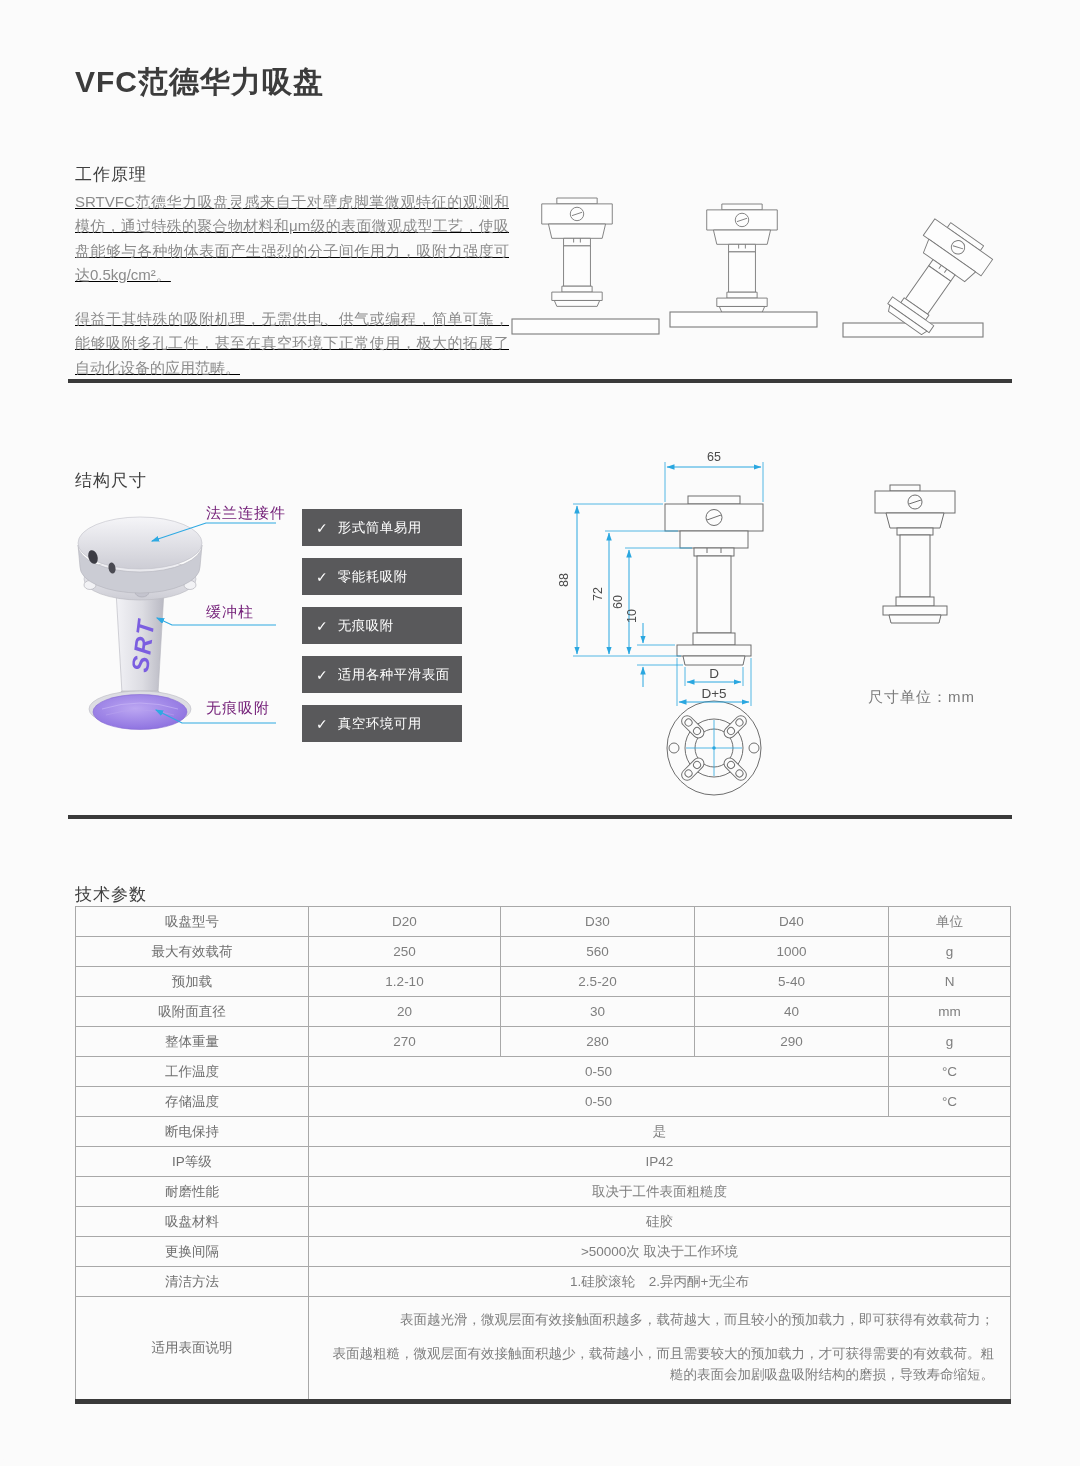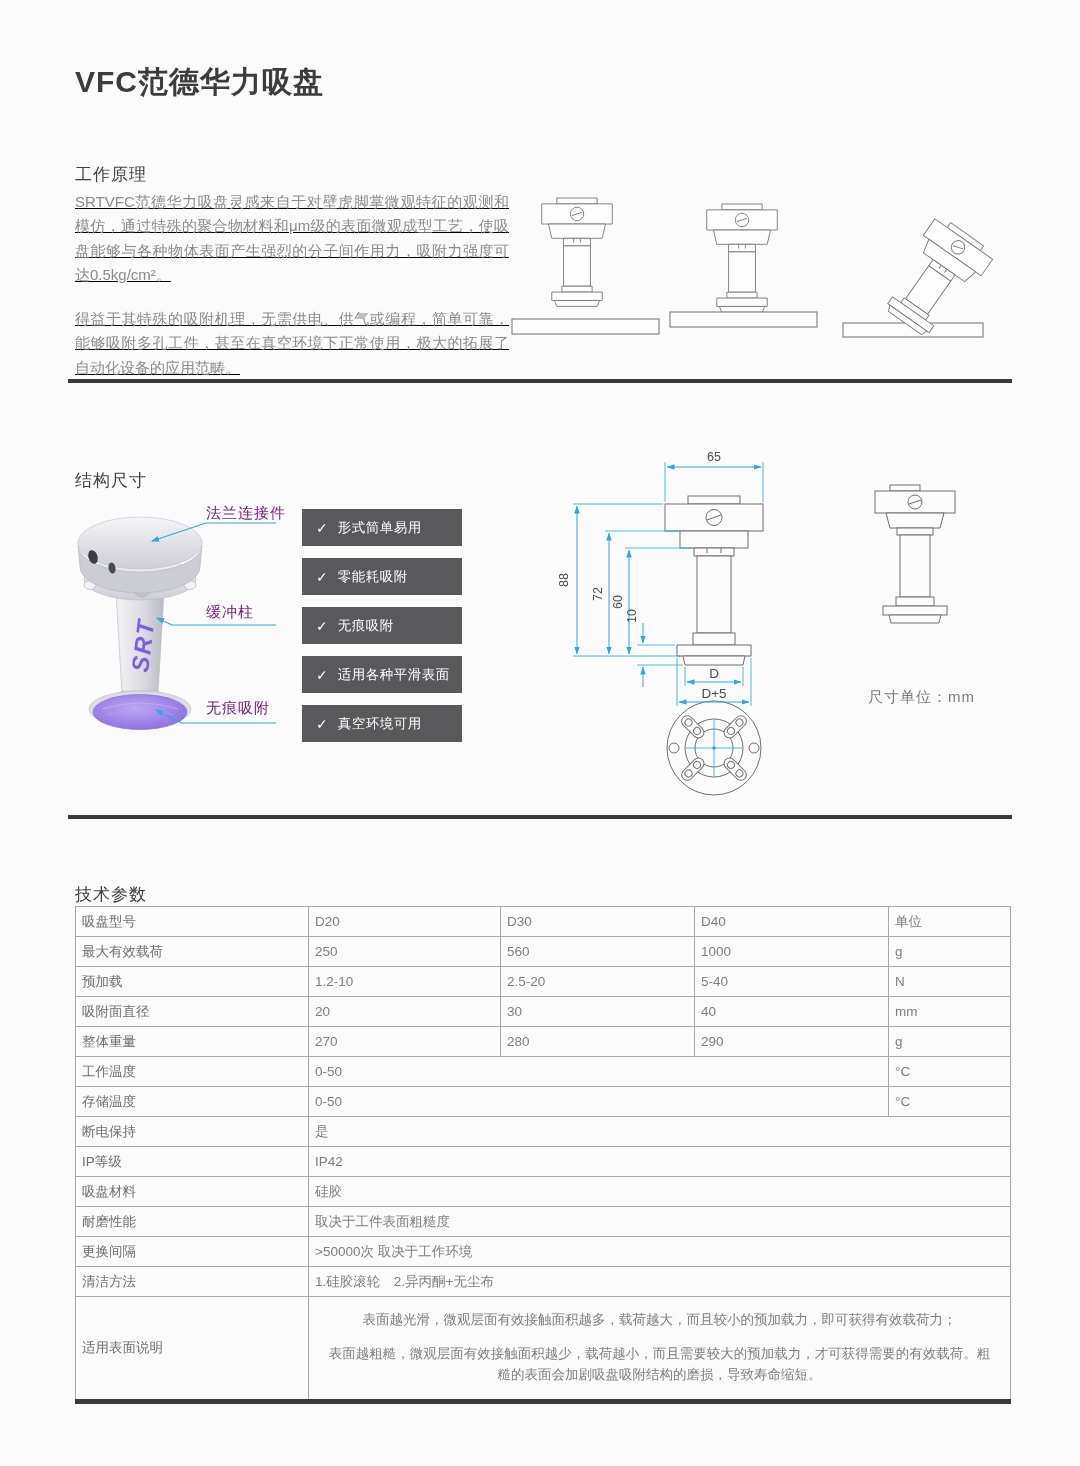--- a/index.html
+++ b/index.html
@@ -21,24 +21,24 @@
   .co2{left:206px;top:603px;}
   .co3{left:206px;top:699px;}
   .feat-col{left:302px;top:509px;width:160px;}
   .feat{width:160px;height:37px;margin-bottom:12px;background:#59595b;color:#ffffff;
         display:flex;align-items:center;box-sizing:border-box;padding-left:14px;}
   .feat .check{font-size:14px;margin-right:10px;}
   .feat .flabel{font-size:13.5px;letter-spacing:0.5px;}
   .unit-note{left:868px;top:688px;font-size:15px;color:#7b7b7b;letter-spacing:1px;}
   table.specs{position:absolute;left:75px;top:906px;width:935px;border-collapse:collapse;
         border-bottom:5px solid #3a3a3a;table-layout:fixed;}
-  table.specs td{border:1px solid #a8a8a8;height:30px;vertical-align:middle;
+  table.specs td{border:1px solid #a8a8a8;height:30px;text-align:center;vertical-align:middle;
         font-size:13.5px;color:#7e7e7e;padding:2px 6px;box-sizing:border-box;}
   table.specs td.lab{color:#6f6f6f;}
-  table.specs td.desc{text-align:center;padding:13px 16px;}
+  table.specs td.desc{text-align:right;padding:13px 16px;}
   table.specs td.desc p{margin:0 0 13px;line-height:1.55;}
   table.specs td.desc p:last-child{margin:0;}
 </style>
 </head>
 <body>
 
 <div class="page">
 
   <div class="abs page-title">VFC范德华力吸盘</div>
 
@@ -322,26 +322,26 @@
       </tr>
       <tr>
         <td class="lab">断电保持</td>
         <td colspan="4">是</td>
       </tr>
       <tr>
         <td class="lab">IP等级</td>
         <td colspan="4">IP42</td>
       </tr>
       <tr>
+        <td class="lab">耐磨性能</td>
+        <td colspan="4">取决于工件表面粗糙度</td>
+      </tr>
+      <tr>
         <td class="lab">吸盘材料</td>
         <td colspan="4">硅胶</td>
-      </tr>
-      <tr>
-        <td class="lab">耐磨性能</td>
-        <td colspan="4">取决于工件表面粗糙度</td>
       </tr>
       <tr>
         <td class="lab">更换间隔</td>
         <td colspan="4">&gt;50000次 取决于工作环境</td>
       </tr>
       <tr>
         <td class="lab">清洁方法</td>
         <td colspan="4">1.硅胶滚轮　2.异丙酮+无尘布</td>
       </tr>
       <tr>

